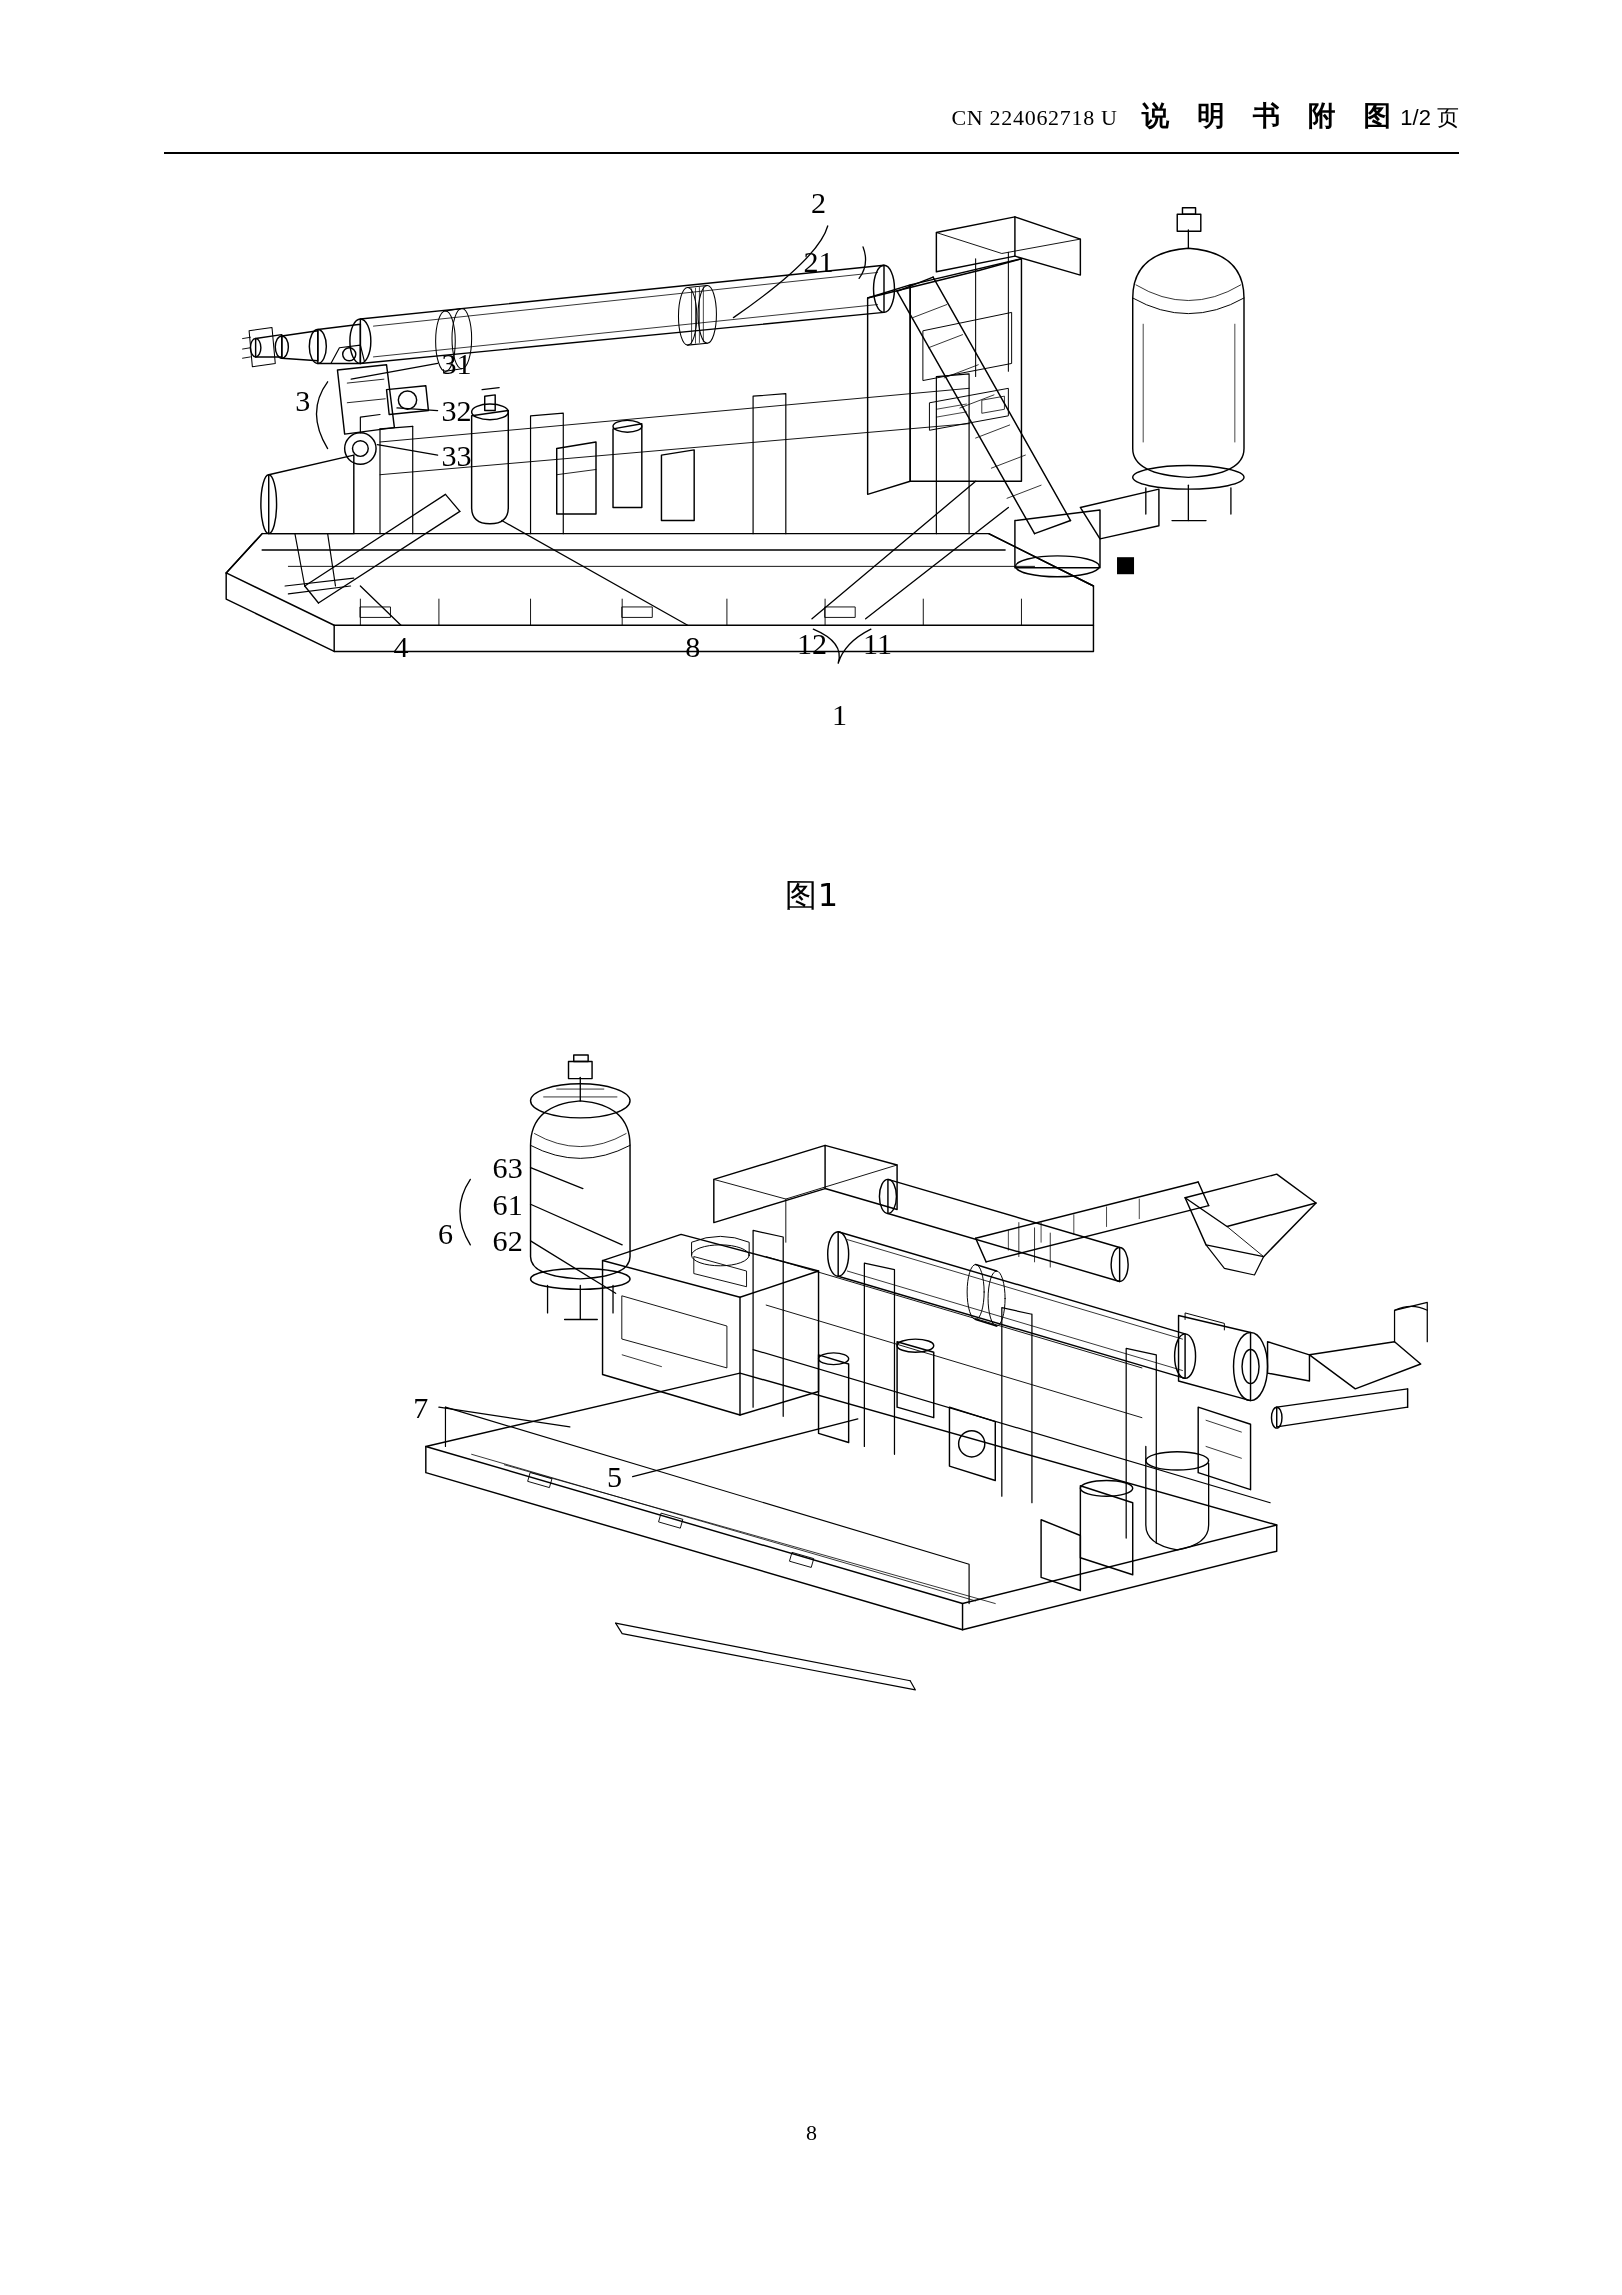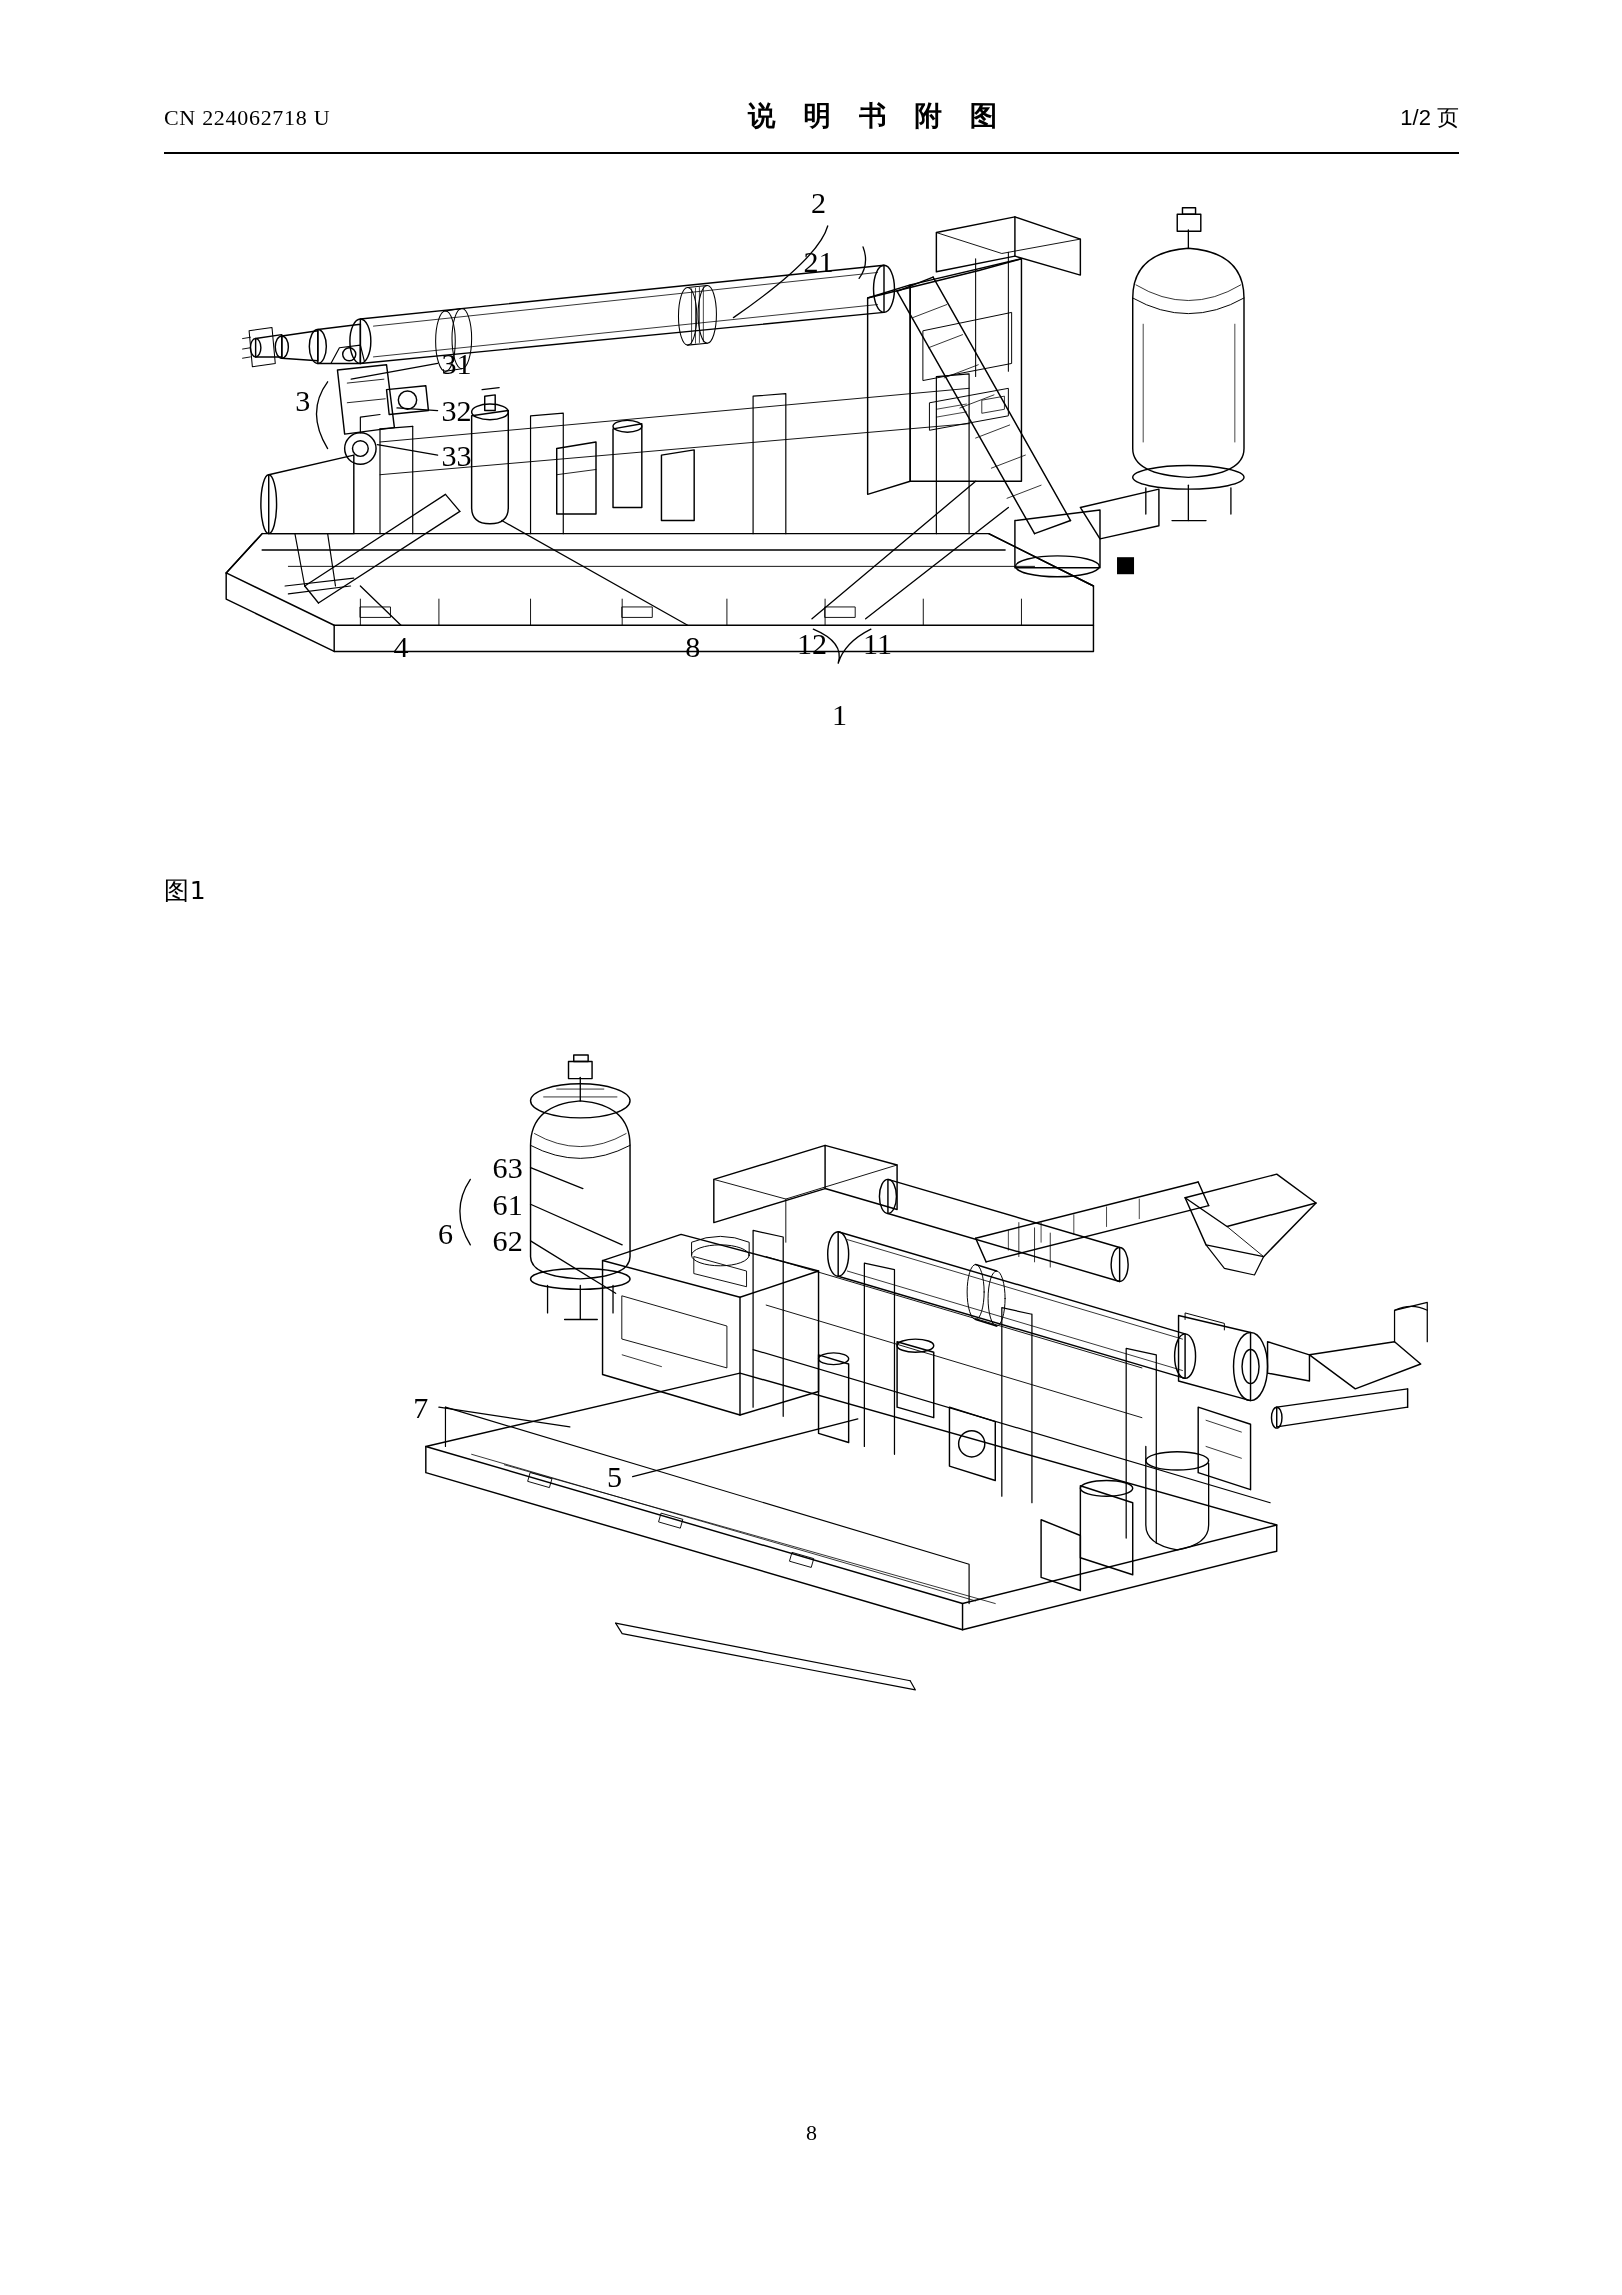--- a/index.html
+++ b/index.html
@@ -26,21 +26,21 @@
   .header {
     position: absolute;
     left: 164px;
     right: 164px;
     top: 98px;
     height: 59px;
   }
   .header-inner {
     display: flex;
     align-items: baseline;
-    justify-content: space-between;
+    justify-content: flex-end;
     width: 100%;
   }
   .pub-number {
     font-family: "Liberation Serif", serif;
     font-size: 22px;
     letter-spacing: 0.7px;
     white-space: nowrap;
   }
   .header-title {
     font-family: "DejaVu Sans", sans-serif;
@@ -69,23 +69,23 @@
     position: absolute;
     left: 164px;
     width: 1296px;
   }
   #fig1-block { top: 167px; height: 759px; }
   #fig2-block { top: 949px; height: 864px; }
 
   .fig-caption {
     position: absolute;
     width: 100%;
-    text-align: left;
+    text-align: center;
     font-family: "DejaVu Sans", sans-serif;
-    font-size: 25px;
+    font-size: 32px;
     letter-spacing: 0.7px;
   }
   #fig1-caption { top: 707px; }
   #fig2-caption { top: 815px; }
 
   .drawing {
     position: absolute;
     left: 0;
     top: 0;
     width: 100%;

